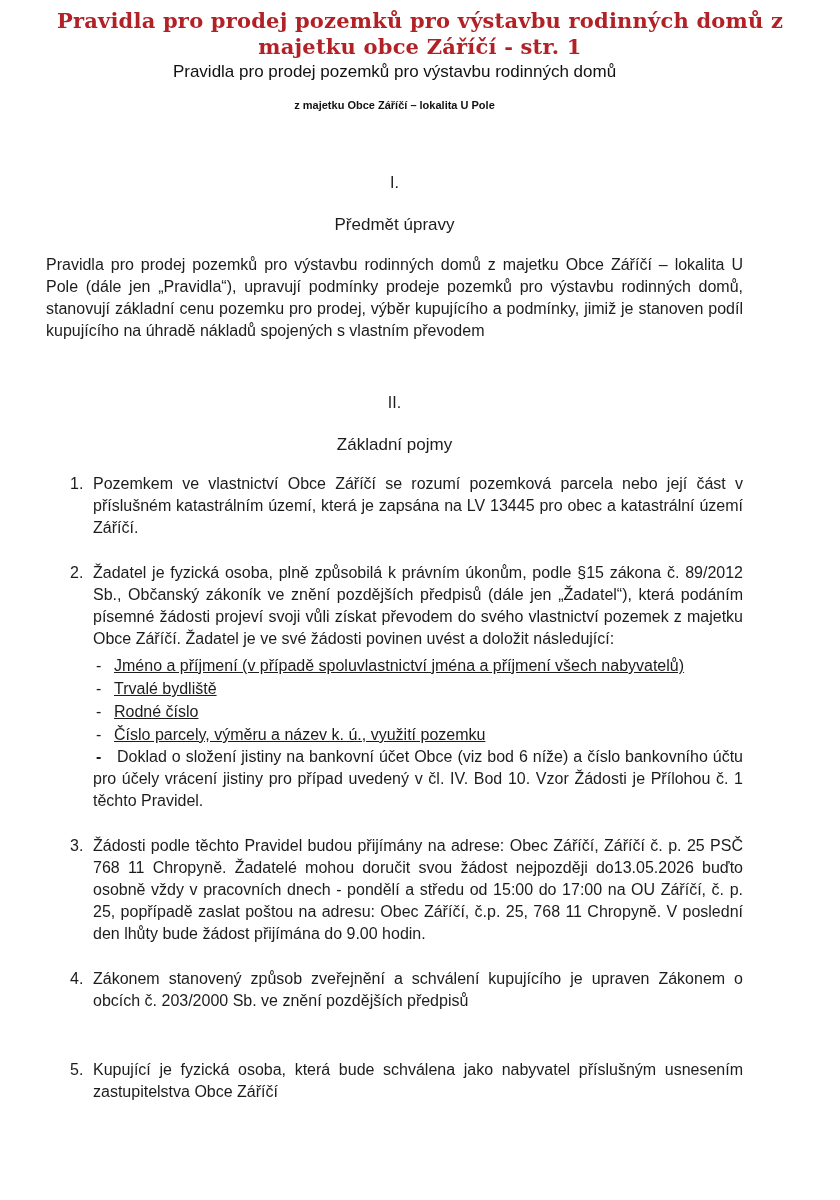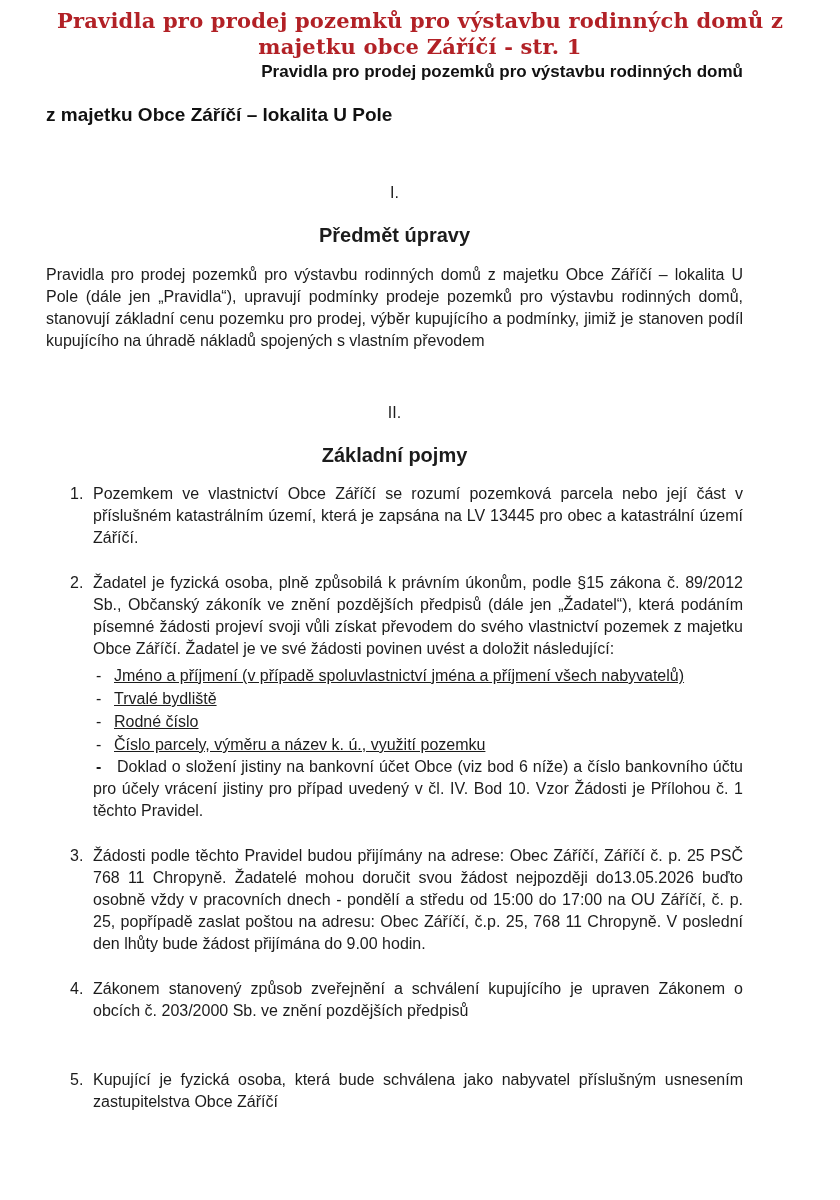--- a/index.html
+++ b/index.html
@@ -29,45 +29,45 @@
     color: #b22126;
     letter-spacing: 0.2px;
   }
   .content {
     padding: 0 97px 0 46px; 
     font-size: 16px;
     line-height: 22px;
   }
   .doc-title {
     margin-top: 1px;
-    text-align: right;
+    text-align: center;
+    font-weight: normal;
+    font-size: 17px;
+    line-height: 22px;
+    color: #111111;
+  }
+  .doc-subtitle {
+    margin-top: 11px;
+    text-align: center;
     font-weight: bold;
-    font-size: 17px;
-    line-height: 22px;
-    color: #111111;
-  }
-  .doc-subtitle {
-    margin-top: 21px;
-    text-align: left;
-    font-weight: bold;
-    font-size: 19px;
+    font-size: 11px;
     line-height: 22px;
     color: #111111;
   }
   .numeral {
     text-align: center;
     font-size: 16px;
   }
   .numeral.sec1 { margin-top: 56px; }
   .numeral.sec2 { margin-top: 50px; }
   .sec-heading {
     margin-top: 20px;
     text-align: center;
-    font-weight: bold;
-    font-size: 20px;
+    font-weight: normal;
+    font-size: 17px;
   }
   .paragraph {
     margin: 18px 0 0 0;
     text-align: justify;
   }
   .num-list {
     margin: 17px 0 0 0;
     padding-left: 24px; 
   }
   .item {

